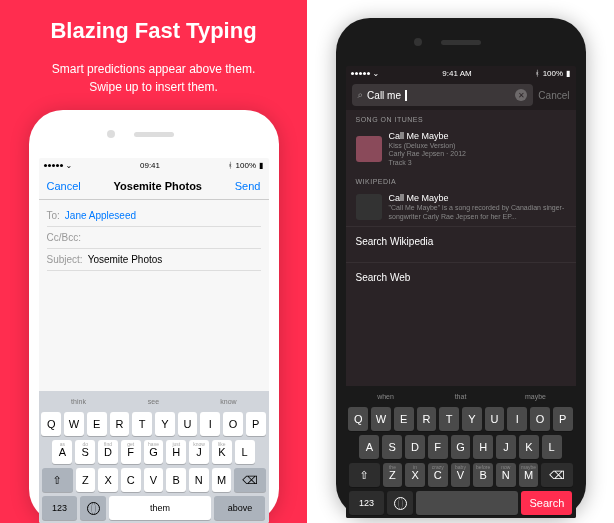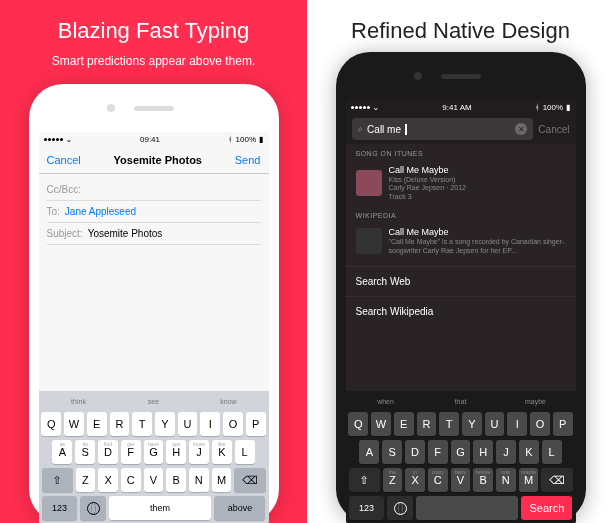--- a/index.html
+++ b/index.html
@@ -1,20 +1,20 @@
 <!DOCTYPE html>
 <html><head>
 <meta charset="utf-8">
 <style>
 *{margin:0;padding:0;box-sizing:border-box;font-family:-apple-system,Helvetica,Arial,sans-serif}
 body{width:614px;height:523px;display:flex;background:#fff;overflow:hidden}
 .panel{width:50%;height:100%;display:flex;flex-direction:column;align-items:center;padding-top:18px}
 .panel-left{background:#ff2d4f;color:#fff}
 .panel-right{background:#fff;color:#222}
-.headline{font-size:22px;font-weight:400;margin-bottom:8px}
+.headline{font-size:22px;font-weight:700;margin-bottom:16px}
 .sub{font-size:12px;line-height:1.5;text-align:center;font-weight:300;margin-bottom:14px}
 .panel-right .sub{color:#666}
 .phone{width:250px;height:500px;border-radius:34px;position:relative;padding:48px 10px 0}
 .phone-white{background:#fff;box-shadow:0 2px 20px rgba(0,0,0,.2)}
 .phone-black{background:#1a1a1a;box-shadow:0 2px 20px rgba(0,0,0,.3)}
 .speaker{position:absolute;top:22px;left:50%;transform:translateX(-50%);width:40px;height:5px;border-radius:3px}
 .phone-white .speaker{background:#ddd}
 .phone-black .speaker{background:#333}
 .camera{position:absolute;top:20px;left:78px;width:8px;height:8px;border-radius:50%}
 .phone-white .camera{background:#ddd}
@@ -69,20 +69,21 @@
 .globe:before{content:'';position:absolute;inset:0;border-left:1.2px solid currentColor;border-right:1.2px solid currentColor;border-radius:50%;transform:scaleX(.4)}
 .clear-x{width:12px;height:12px;border-radius:50%;background:rgba(255,255,255,.25);color:#2a2326;font-size:8px;display:flex;align-items:center;justify-content:center;margin-left:auto}
 </style>
 </head>
 <body>
 
 <div class="panel panel-left">
   <div class="headline">Blazing Fast Typing</div>
   <div class="sub">
     <span>Smart predictions appear above them.</span><br>
+    <span>Swipe up to insert them.</span>
   </div>
   <div class="phone phone-white">
     <div class="camera"></div>
     <div class="speaker"></div>
     <div class="screen screen-light">
       <div class="statusbar sb-light">
         <div class="sb-left">
           <div class="dots">
               <span class="dot"></span>
               <span class="dot"></span>
@@ -99,25 +100,25 @@
           <span>▮</span>
         </div>
       </div>
       <div class="navbar">
         <span class="nav-btn">Cancel</span>
         <span class="nav-title">Yosemite Photos</span>
         <span class="nav-btn" style="font-weight:400">Send</span>
       </div>
       <div class="compose">
         <div class="field">
-          <span class="field-label">Cc/Bcc:</span>
-        </div>
-        <div class="field">
           <span class="field-label">To:</span>
           <span class="field-val">Jane Appleseed</span>
+        </div>
+        <div class="field">
+          <span class="field-label">Cc/Bcc:</span>
         </div>
         <div class="field">
           <span class="field-label">Subject:</span>
           <span style="color:#000">Yosemite Photos</span>
         </div>
       </div>
       <div class="keyboard kb-light">
         <div class="preds">
           <span class="pred">think</span>
           <span class="pred">see</span>
@@ -166,21 +167,20 @@
             </span>
           <span class="key key-space" style="font-size:9px">them</span>
           <span class="key key-dark" style="flex:2;font-size:9px">above</span>
         </div>
       </div>
     </div>
   </div>
 </div>
 
 <div class="panel panel-right">
-  <div class="headline">Refined Native Design</div>
   <div class="phone phone-black">
     <div class="camera"></div>
     <div class="speaker"></div>
     <div class="screen screen-dark">
       <div class="statusbar sb-dark">
         <div class="sb-left">
           <div class="dots">
               <span class="dot"></span>
               <span class="dot"></span>
               <span class="dot"></span>
@@ -216,22 +216,22 @@
         </div>
       </div>
       <div class="section-hdr">WIKIPEDIA</div>
       <div class="result">
         <div class="thumb thumb2"></div>
         <div class="result-text">
           <div class="result-title">Call Me Maybe</div>
           <div class="result-sub">"Call Me Maybe" is a song recorded by Canadian singer-songwriter Carly Rae Jepsen for her EP...</div>
         </div>
       </div>
+      <div class="simple-row">Search Wikipedia</div>
       <div class="simple-row" style="margin-top:6px">Search Web</div>
-      <div class="simple-row">Search Wikipedia</div>
 
       <div class="keyboard kb-dark">
         <div class="preds">
           <span class="pred">when</span>
           <span class="pred">that</span>
           <span class="pred">maybe</span>
         </div>
         <div class="krow" id="r-r1">
             <span class="key">Q</span>
             <span class="key">W</span>

